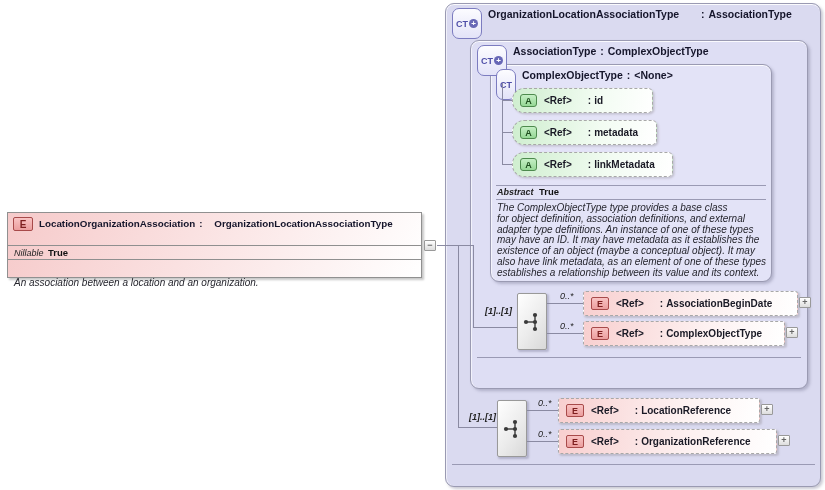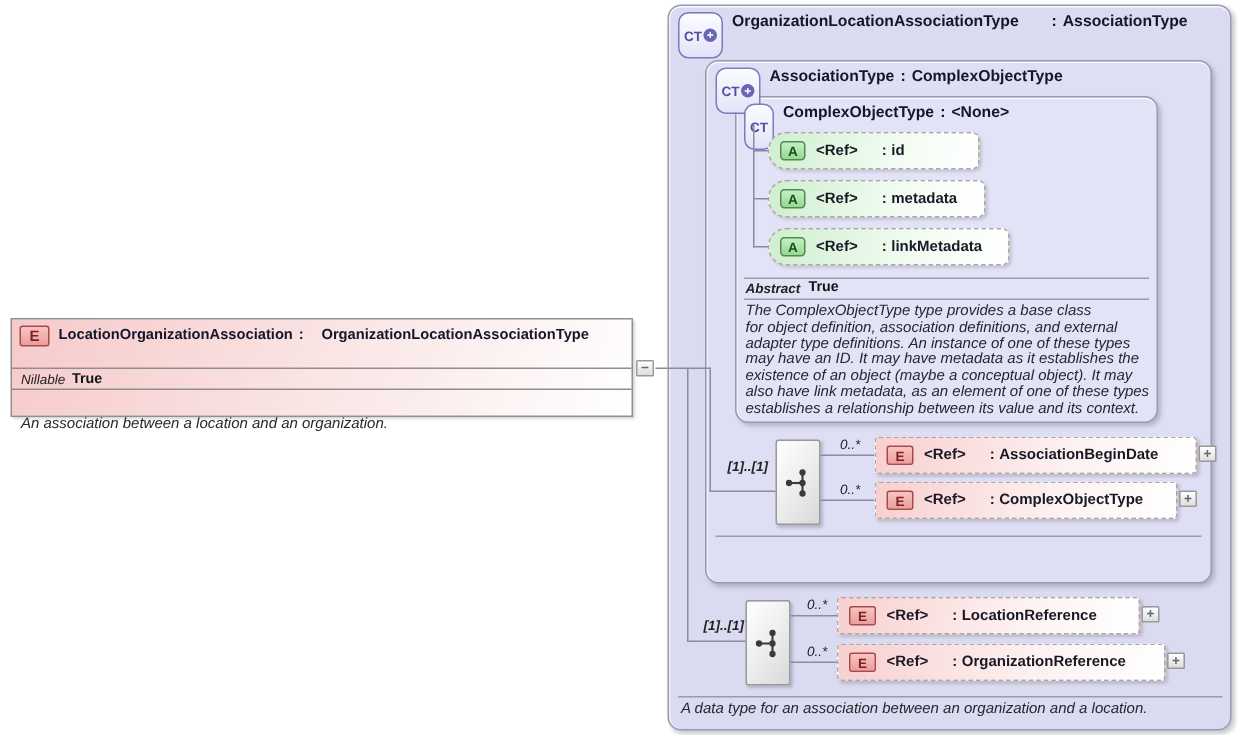--- a/index.html
+++ b/index.html
@@ -252,21 +252,20 @@
     <span class="badge-e">E</span>
     <span class="refw">&lt;Ref&gt;</span>
     <span class="refname">
         <span>:</span>
         <span>OrganizationReference</span>
       </span>
   </div>
   <span class="xbtn" style="left:778px;top:435px;">+</span>
 
   <div class="sep" style="left:452px;top:464px;width:363px;"></div>
-  <div class="desc" style="left:454px;top:468px;width:360px;">A data type for an association between an organization and a location.</div>
 
   <div class="elembox"></div>
   <div class="hdr" style="left:13px;top:217px;width:406px;">
     <span class="badge-e" style="width:20px;height:14px;font-size:10px;">E</span>
     <span class="title ltitle">
       <span class="nowrap">LocationOrganizationAssociation</span>
       <span class="tcolon">:</span>
       <span class="ttype-center">OrganizationLocationAssociationType</span>
     </span>
   </div>

